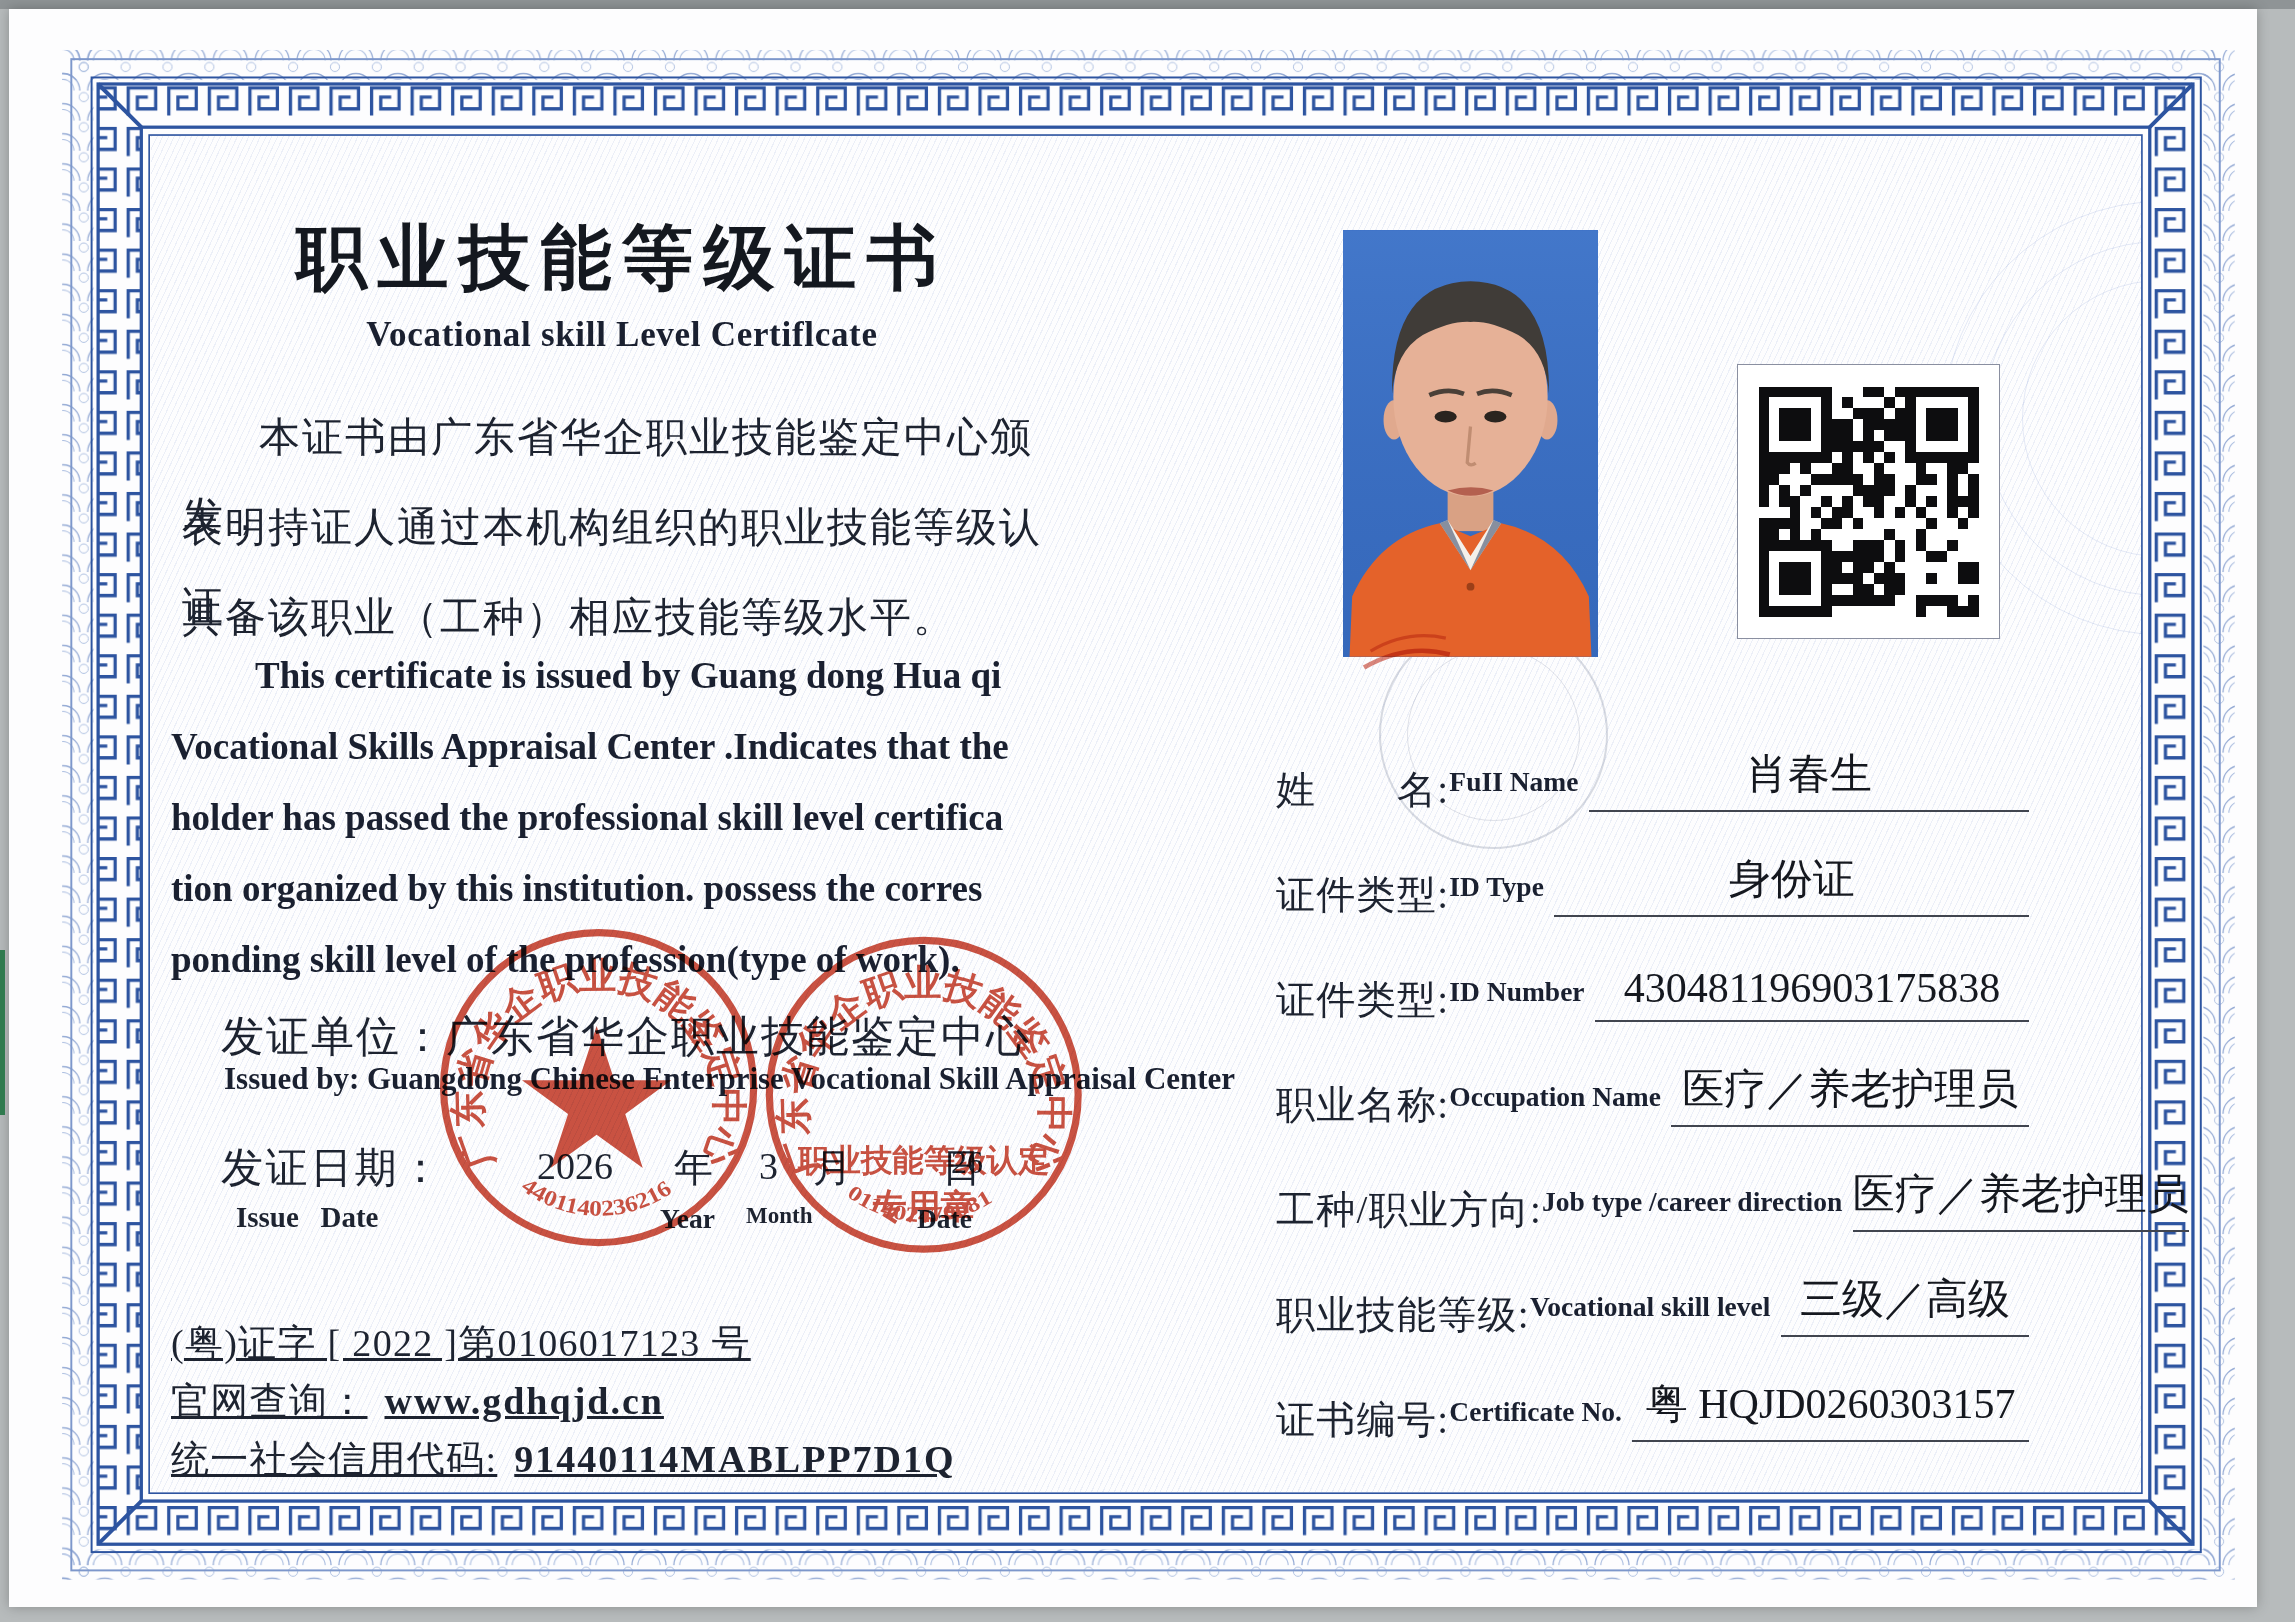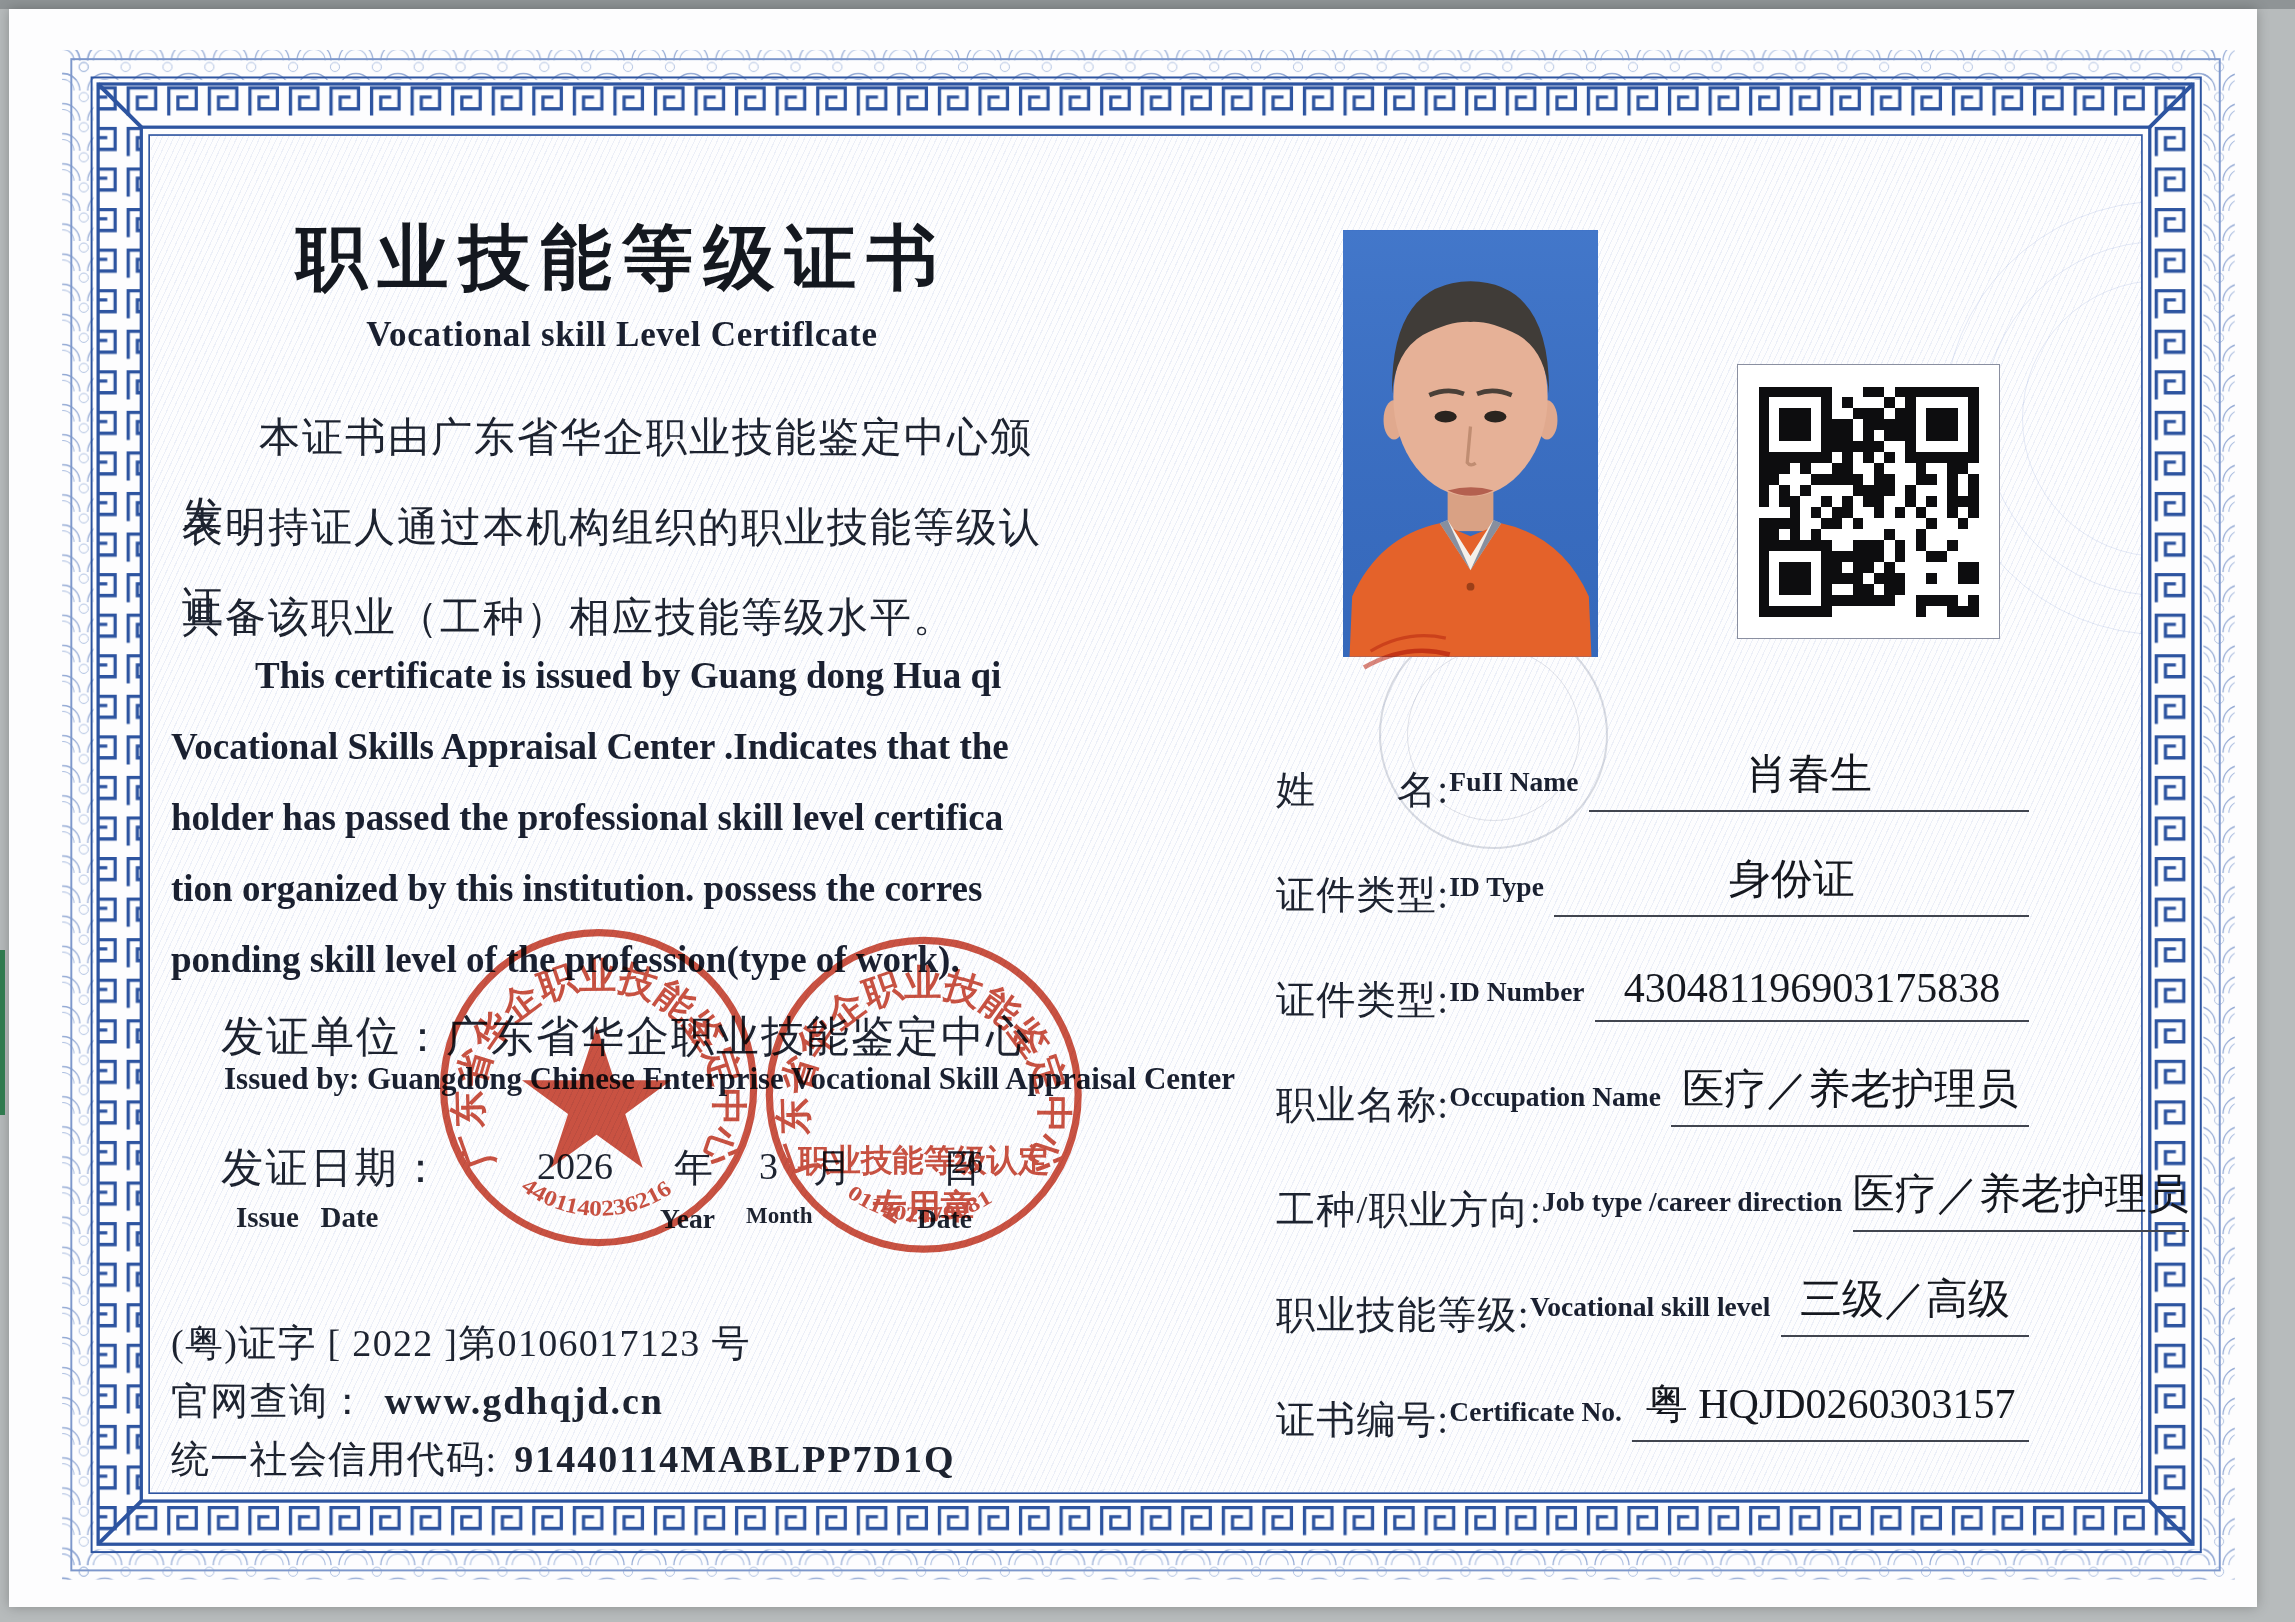--- a/index.html
+++ b/index.html
@@ -54,21 +54,21 @@
   .d-year{left:537px;top:1144px;font-size:38px;}
   .d-year-cn{left:674px;top:1141px;font-size:39px;}
   .d-year-en{left:660px;top:1203px;font-size:27.5px;font-weight:600;}
   .d-month{left:759px;top:1144px;font-size:38px;}
   .d-month-cn{left:813px;top:1141px;font-size:39px;}
   .d-month-en{left:746px;top:1203px;font-size:23px;font-weight:600;}
   .d-day{left:912px;top:1144px;font-size:32px;margin-left:39px;}
   .d-day-cn{left:942px;top:1141px;font-size:39px;}
   .d-day-en{left:917px;top:1203px;font-size:27.5px;font-weight:600;}
   .footer-block{position:absolute;left:171px;top:1318px;width:982px;color:#1d2330;}
-  .footer-line{height:58px;font-size:38px;letter-spacing:1.3px;white-space:nowrap;}
+  .footer-line{height:58px;font-size:38px;letter-spacing:1.3px;white-space:nowrap;text-decoration:underline;}
   .footer-line .en{font-weight:600;letter-spacing:2px;margin-left:17px;}
   
   .photo{
     position:absolute;left:1343px;top:230px;width:255px;height:427px;
     background:#3a6fc4;overflow:hidden;
   }
   .qr-box{
     position:absolute;left:1737px;top:364px;width:263px;height:275px;background:#ffffff;
     border:1.3px solid #8a8fa0;box-sizing:border-box;
     display:flex;align-items:center;justify-content:center;

